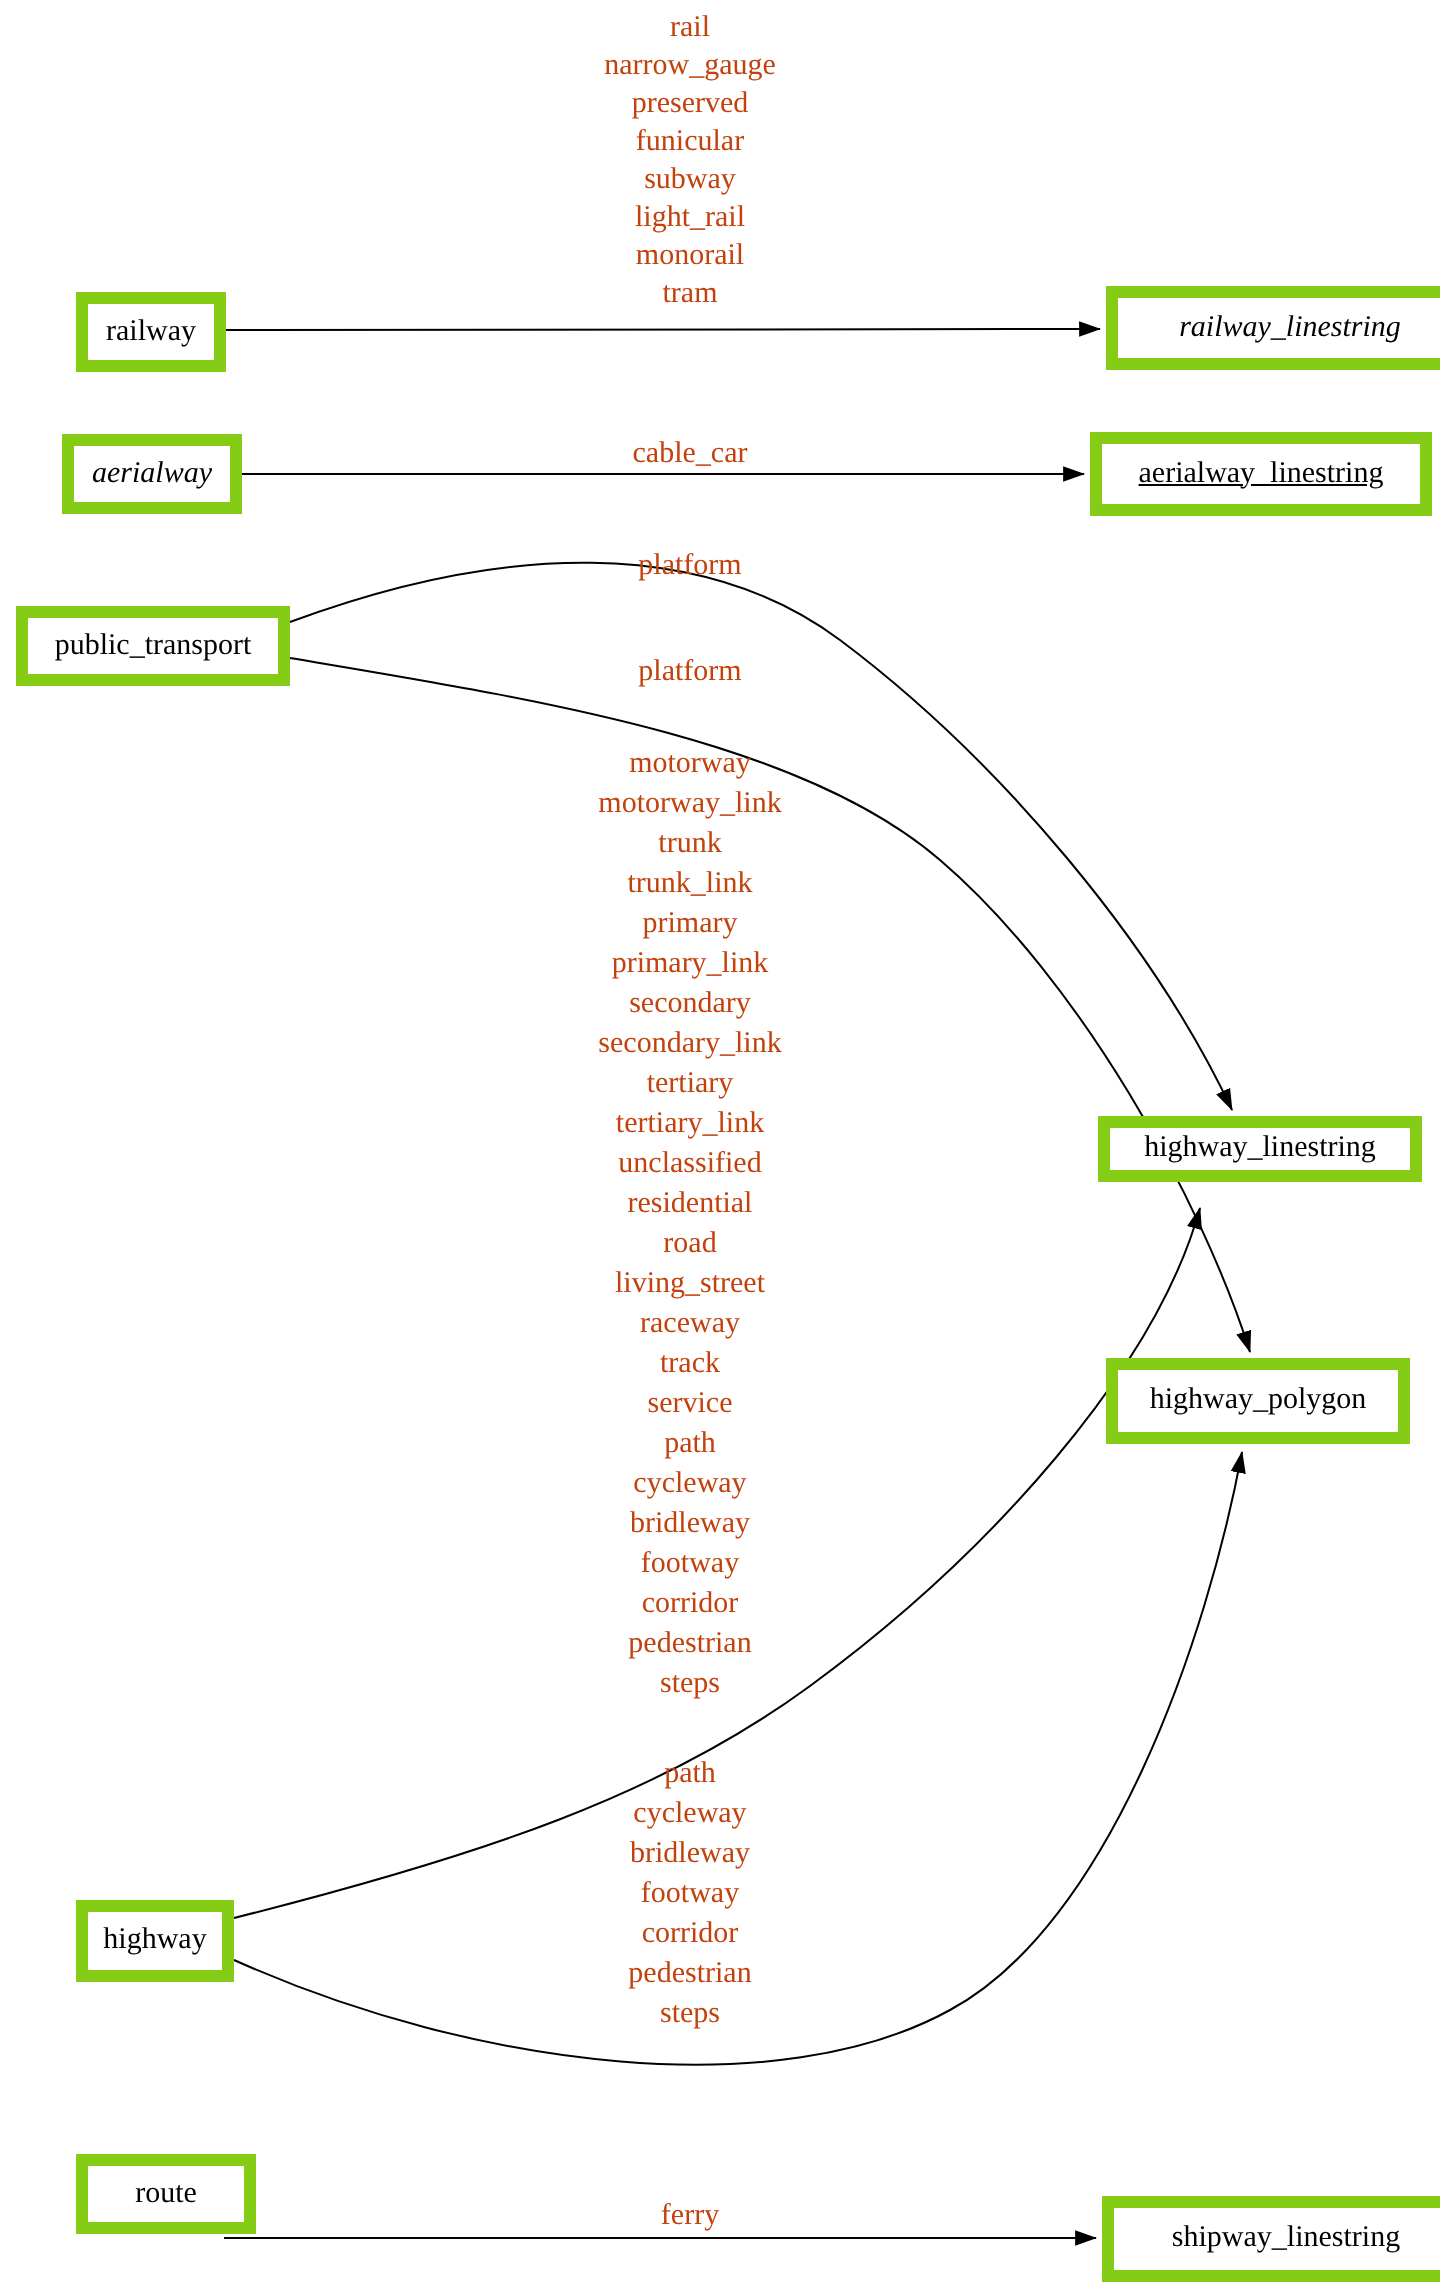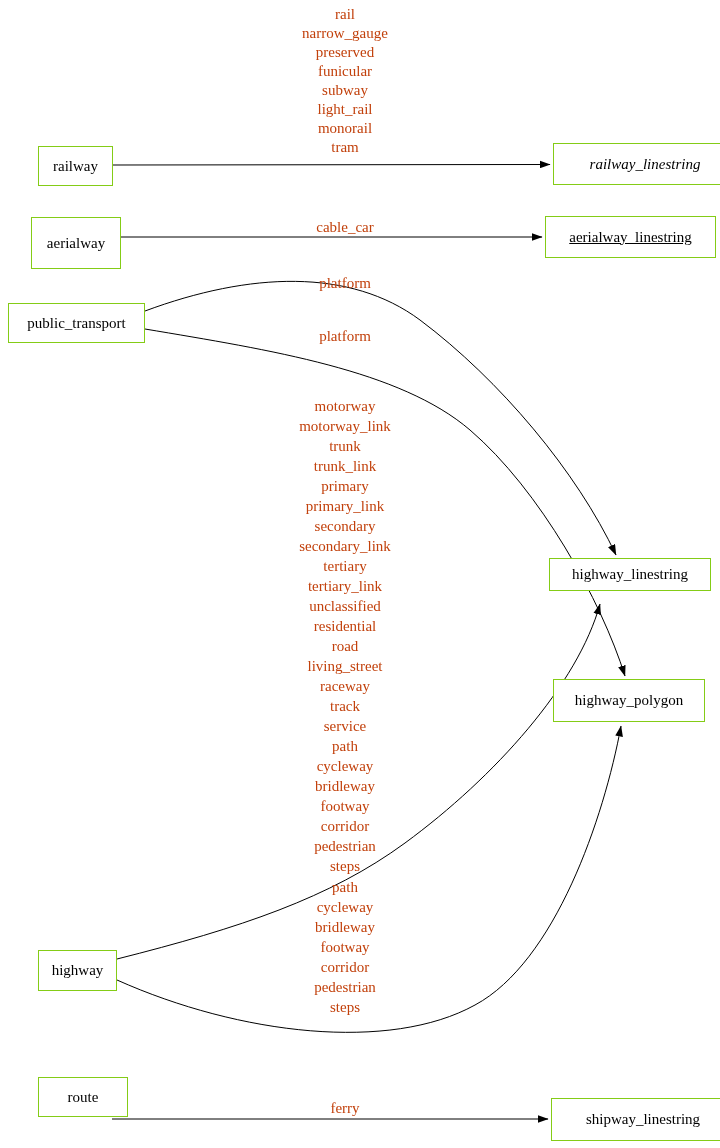--- a/index.html
+++ b/index.html
@@ -18,21 +18,21 @@
   .edges-svg {
     position: absolute;
     left: 0;
     top: 0;
     width: 720px;
     height: 1148px;
   }
   .node {
     position: absolute;
     box-sizing: border-box;
-    border: 1px solid #84cc16;
+    border: 6px solid #84cc16;
     background: #ffffff;
     display: flex;
     align-items: center;
     justify-content: center;
     font-size: 15px;
     color: #000000;
     white-space: nowrap;
   }
   .edge-label {
     position: absolute;
@@ -71,21 +71,21 @@
 
     <path d="M 117 980 C 240 1035, 390 1052, 475 1005 C 555 962, 604 818, 621 726" fill="none" stroke="#000000" stroke-width="1" marker-end="url(#arrow)"></path>
 
     <path d="M 112 1119 L 548 1119" fill="none" stroke="#000000" stroke-width="1" marker-end="url(#arrow)"></path>
   </svg>
 
   <div class="node" style="left:38px; top:146px; width:75px; height:40px;">railway</div>
 
   <div class="node" style="left:553px; top:143px; width:184px; height:42px;font-style:italic;">railway_linestring</div>
 
-  <div class="node" style="left:31px; top:217px; width:90px; height:52px;">aerialway</div>
+  <div class="node" style="left:31px; top:217px; width:90px; height:40px;font-style:italic;">aerialway</div>
 
   <div class="node" style="left:545px; top:216px; width:171px; height:42px;text-decoration:underline;">aerialway_linestring</div>
 
   <div class="node" style="left:8px; top:303px; width:137px; height:40px;">public_transport</div>
 
   <div class="node" style="left:549px; top:558px; width:162px; height:33px;">highway_linestring</div>
 
   <div class="node" style="left:553px; top:679px; width:152px; height:43px;">highway_polygon</div>
 
   <div class="node" style="left:38px; top:950px; width:79px; height:41px;">highway</div>
@@ -102,21 +102,21 @@
 light_rail
 monorail
 tram</div>
 
   <div class="edge-label" style="left:345px; top:217px;">cable_car</div>
 
   <div class="edge-label" style="left:345px; top:273px;">platform</div>
 
   <div class="edge-label" style="left:345px; top:326px;">platform</div>
 
-  <div class="edge-label" style="left:345px; top:372px;margin-top:24px;">motorway
+  <div class="edge-label" style="left:345px; top:372px;">motorway
 motorway_link
 trunk
 trunk_link
 primary
 primary_link
 secondary
 secondary_link
 tertiary
 tertiary_link
 unclassified

